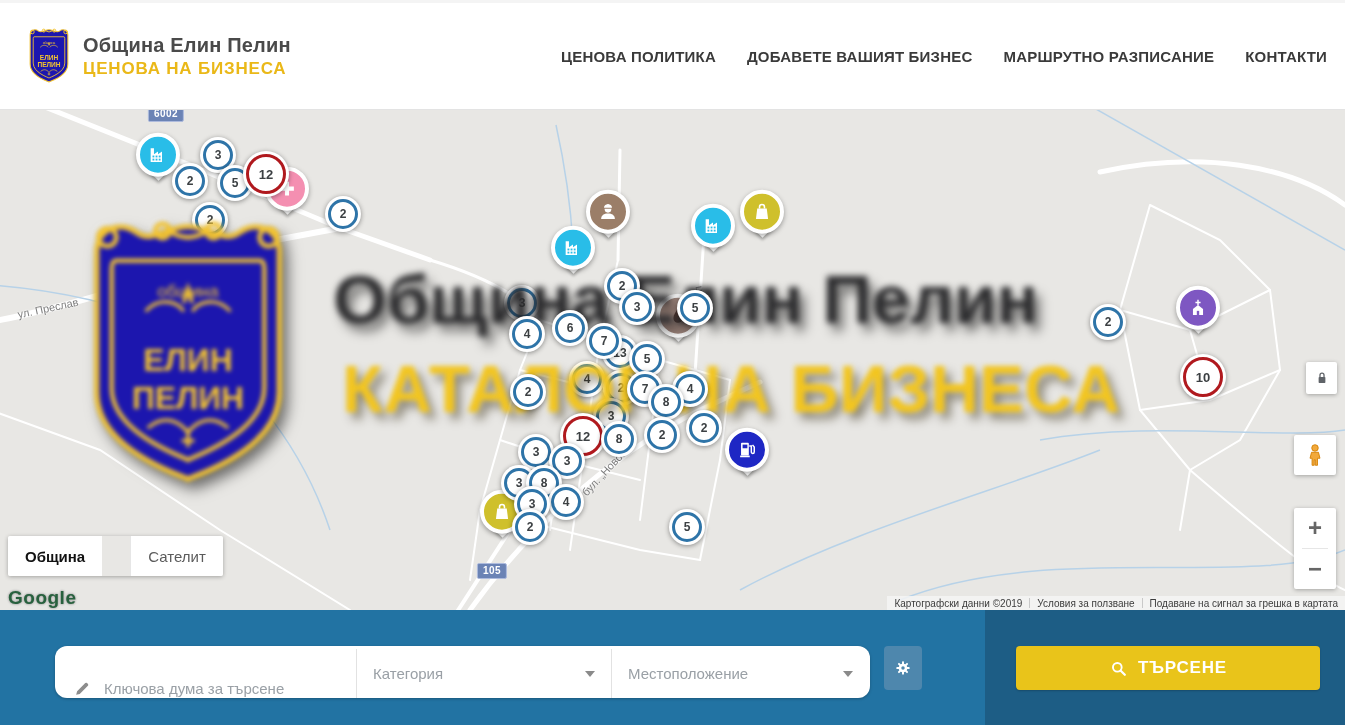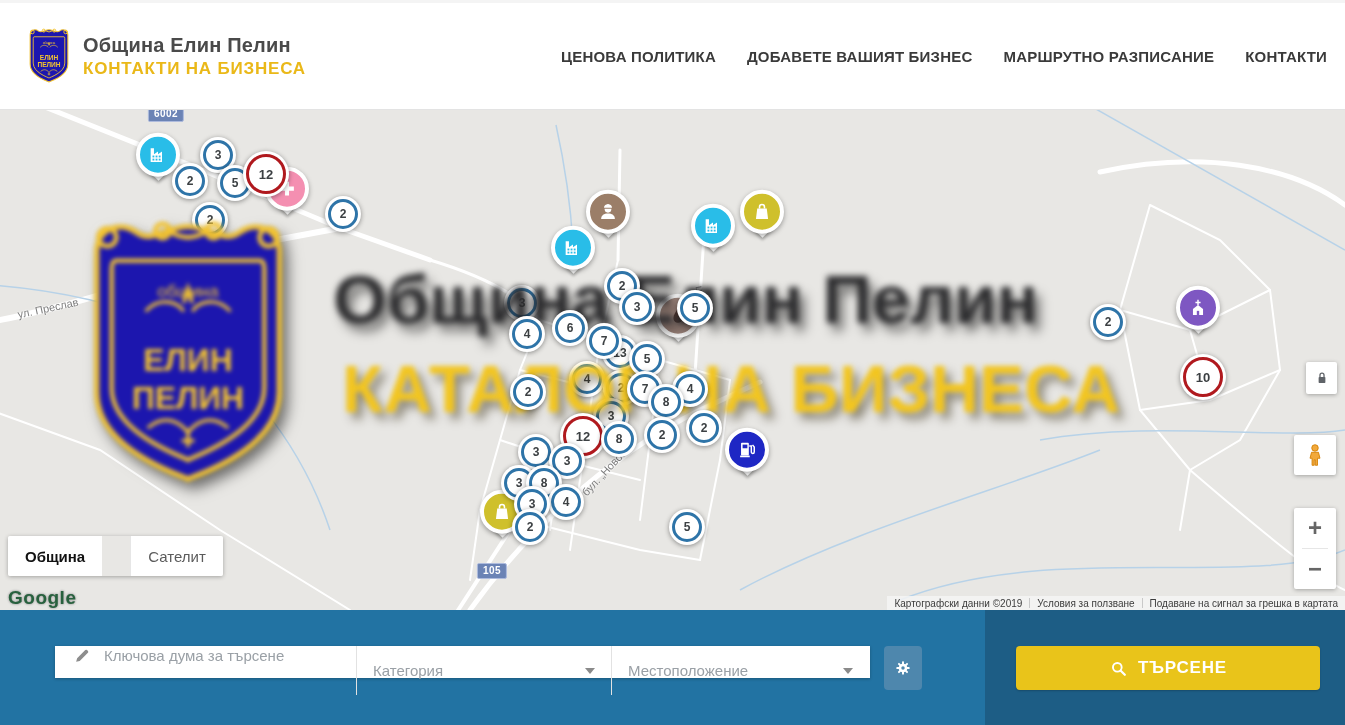--- a/index.html
+++ b/index.html
@@ -58,21 +58,21 @@
   .ctrl { position:absolute; z-index:5; background:#fff; box-shadow:0 1px 4px rgba(0,0,0,.3); border-radius:2px; display:flex; align-items:center; justify-content:center; cursor:pointer; }
   .ctrl-lock { left:1306px; top:252px; width:31px; height:32px; }
   .ctrl-pegman { left:1294px; top:325px; width:42px; height:40px; }
   .ctrl-zoom { left:1294px; top:398px; width:42px; height:81px; flex-direction:column; }
   .zoom-btn { width:100%; height:40px; display:flex; align-items:center; justify-content:center; font-size:24px; font-weight:bold; color:#666; cursor:pointer; }
   .zoom-sep { width:26px; height:1px; background:#e6e6e6; }
 
   
   .searchbar { position:relative; width:1345px; height:115px; background:#2273a3; }
   .searchbar-right { position:absolute; right:0; top:0; width:360px; height:115px; background:#1d5d85; }
-  .input-group { position:absolute; left:55px; top:36px; width:815px; height:32px; background:#fff; border-radius:0; box-shadow:0 1px 3px rgba(0,0,0,.25); display:flex; align-items:flex-start; }
+  .input-group { position:absolute; left:55px; top:36px; width:815px; height:52px; background:#fff; border-radius:12px; box-shadow:0 1px 3px rgba(0,0,0,.25); display:flex; align-items:flex-end; }
   .seg { display:flex; align-items:center; position:relative; }
   .seg + .seg { border-left:1px solid #e2e2e2; }
   .seg-keyword { width:301px; padding:0 14px 0 18px; gap:12px; }
   .seg-select { cursor:pointer; padding:16px 16px; }
   .seg-category { width:255px; }
   .seg-location { width:258px; }
   .seg input { border:0; outline:0; width:100%; font-size:15px; color:#444; font-family:inherit; }
   .seg input::placeholder { color:#9aa0a6; }
   .select-text { font-size:15px; color:#9aa0a6; flex:1; }
   .caret { width:0; height:0; border-left:5px solid transparent; border-right:5px solid transparent; border-top:6px solid #8a8a8a; }
@@ -173,21 +173,21 @@
   <header class="header">
     <div class="brand">
       <svg class="brand-logo" viewBox="0 0 100 130">
         <use href="#sym-emblem-art"></use>
         <text x="50" y="37" text-anchor="middle" font-size="8" fill="#f2c330">община</text>
         <text x="50" y="72" text-anchor="middle" font-size="15" font-weight="bold" fill="#f2c330">ЕЛИН</text>
         <text x="50" y="90" text-anchor="middle" font-size="15" font-weight="bold" fill="#f2c330">ПЕЛИН</text>
       </svg>
       <div>
         <div class="brand-title">Община Елин Пелин</div>
-        <div class="brand-subtitle">КОНТАКТИ НА БИЗНЕСА</div>
+        <div class="brand-subtitle">ЦЕНОВА НА БИЗНЕСА</div>
       </div>
     </div>
     <nav class="nav">
       <span class="nav-item">ЦЕНОВА ПОЛИТИКА</span>
       <span class="nav-item">ДОБАВЕТЕ ВАШИЯТ БИЗНЕС</span>
       <span class="nav-item">МАРШРУТНО РАЗПИСАНИЕ</span>
       <span class="nav-item">КОНТАКТИ</span>
     </nav>
   </header>
 

